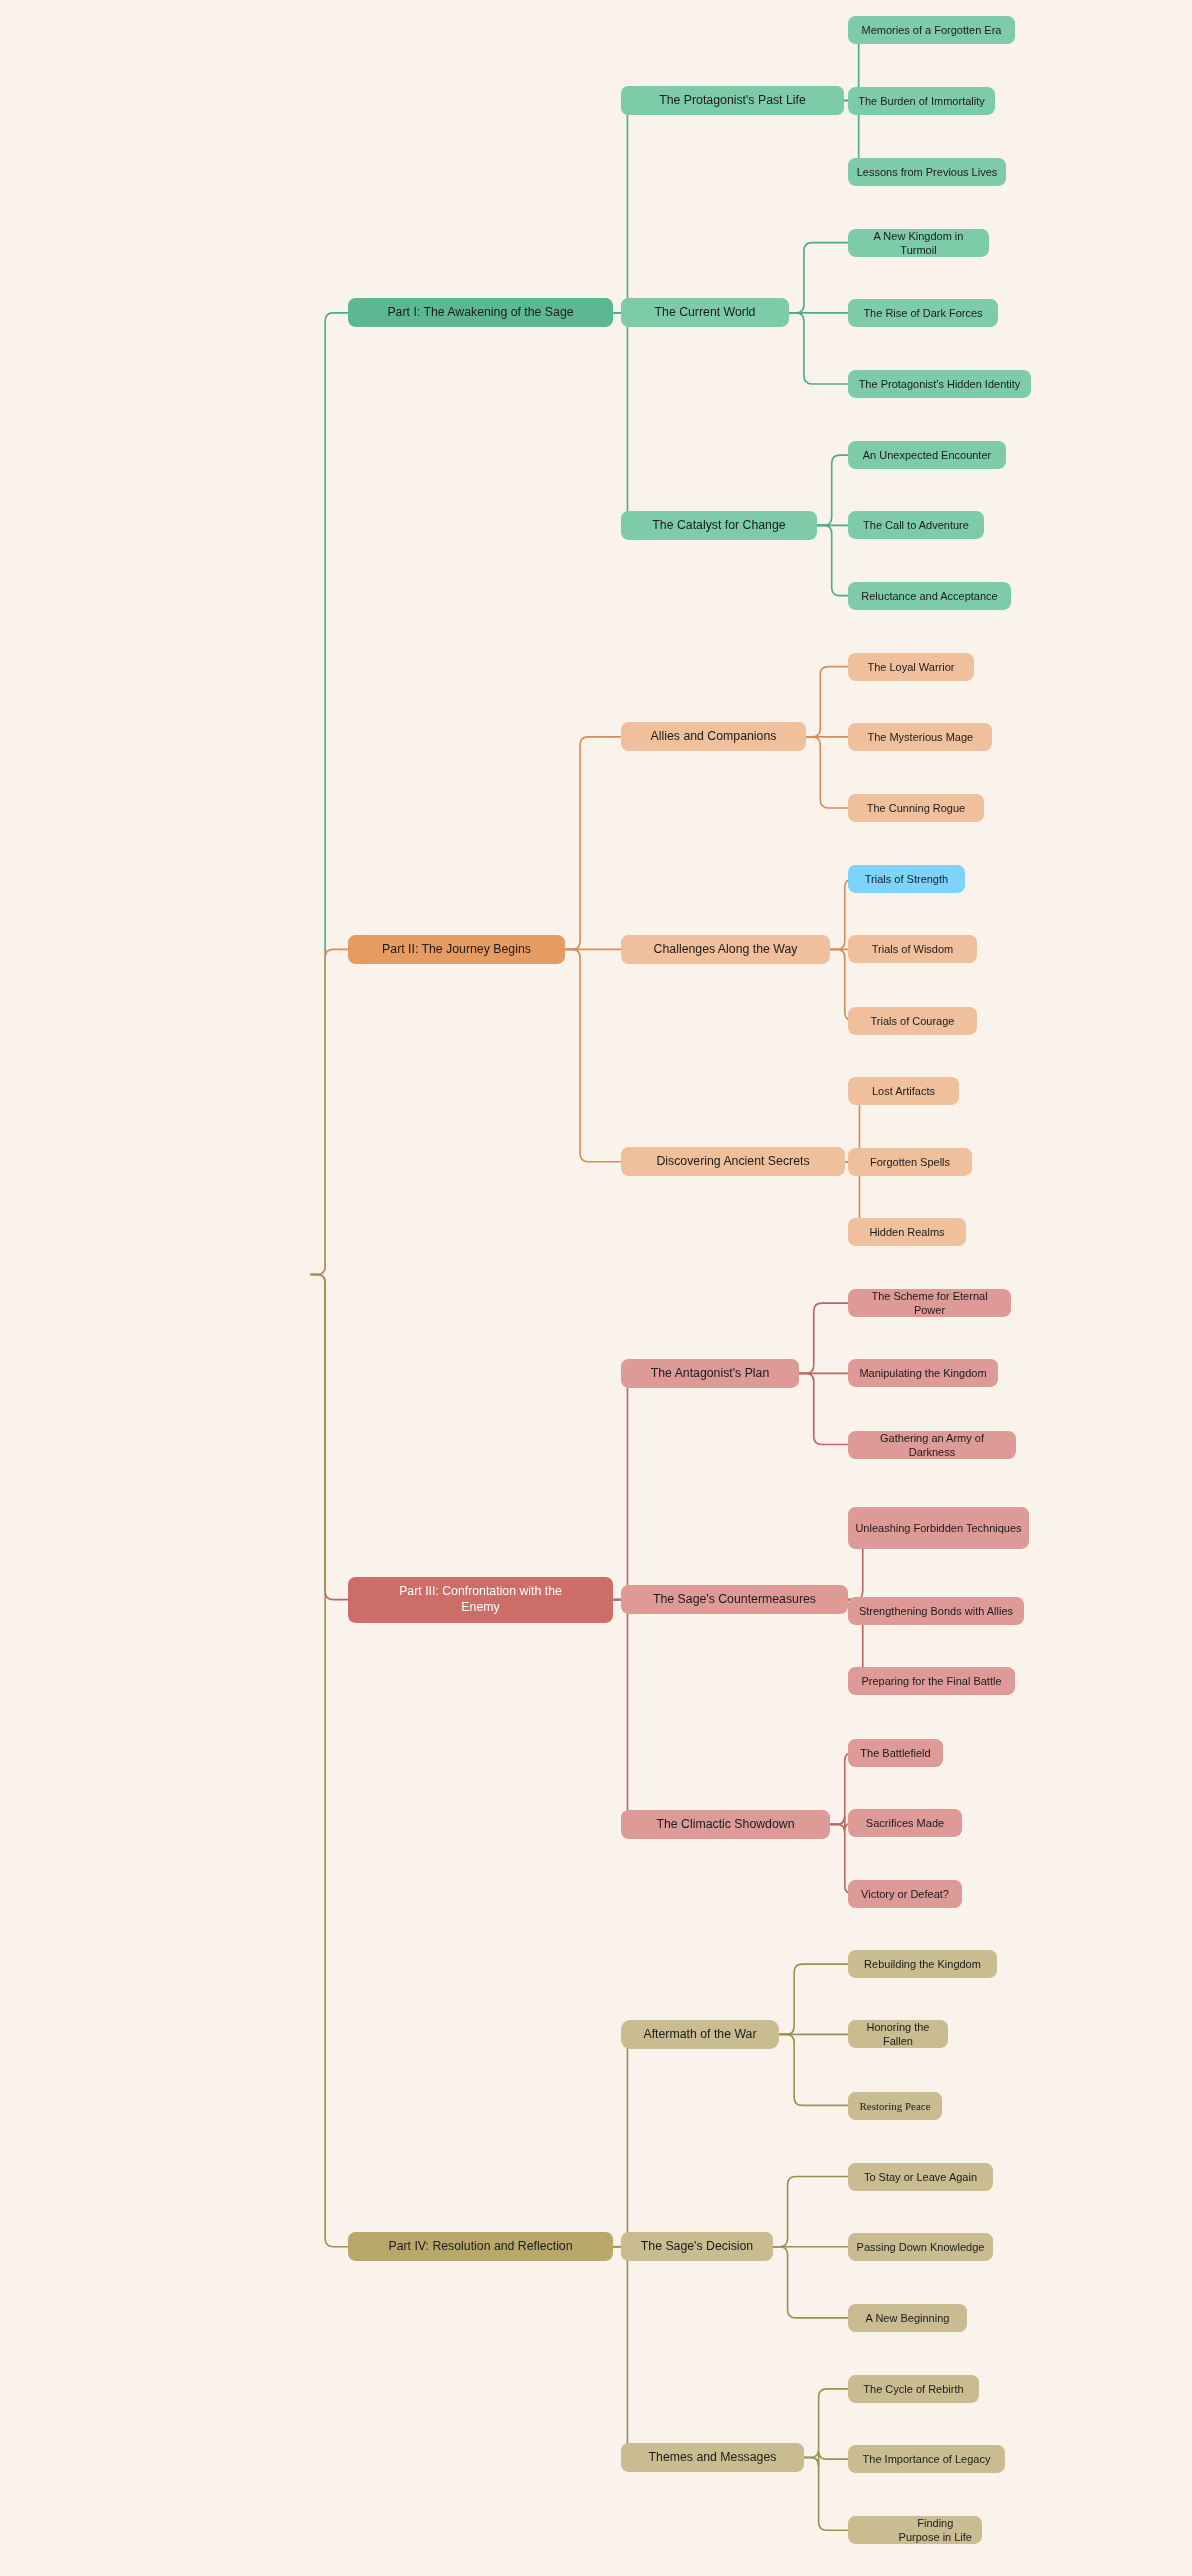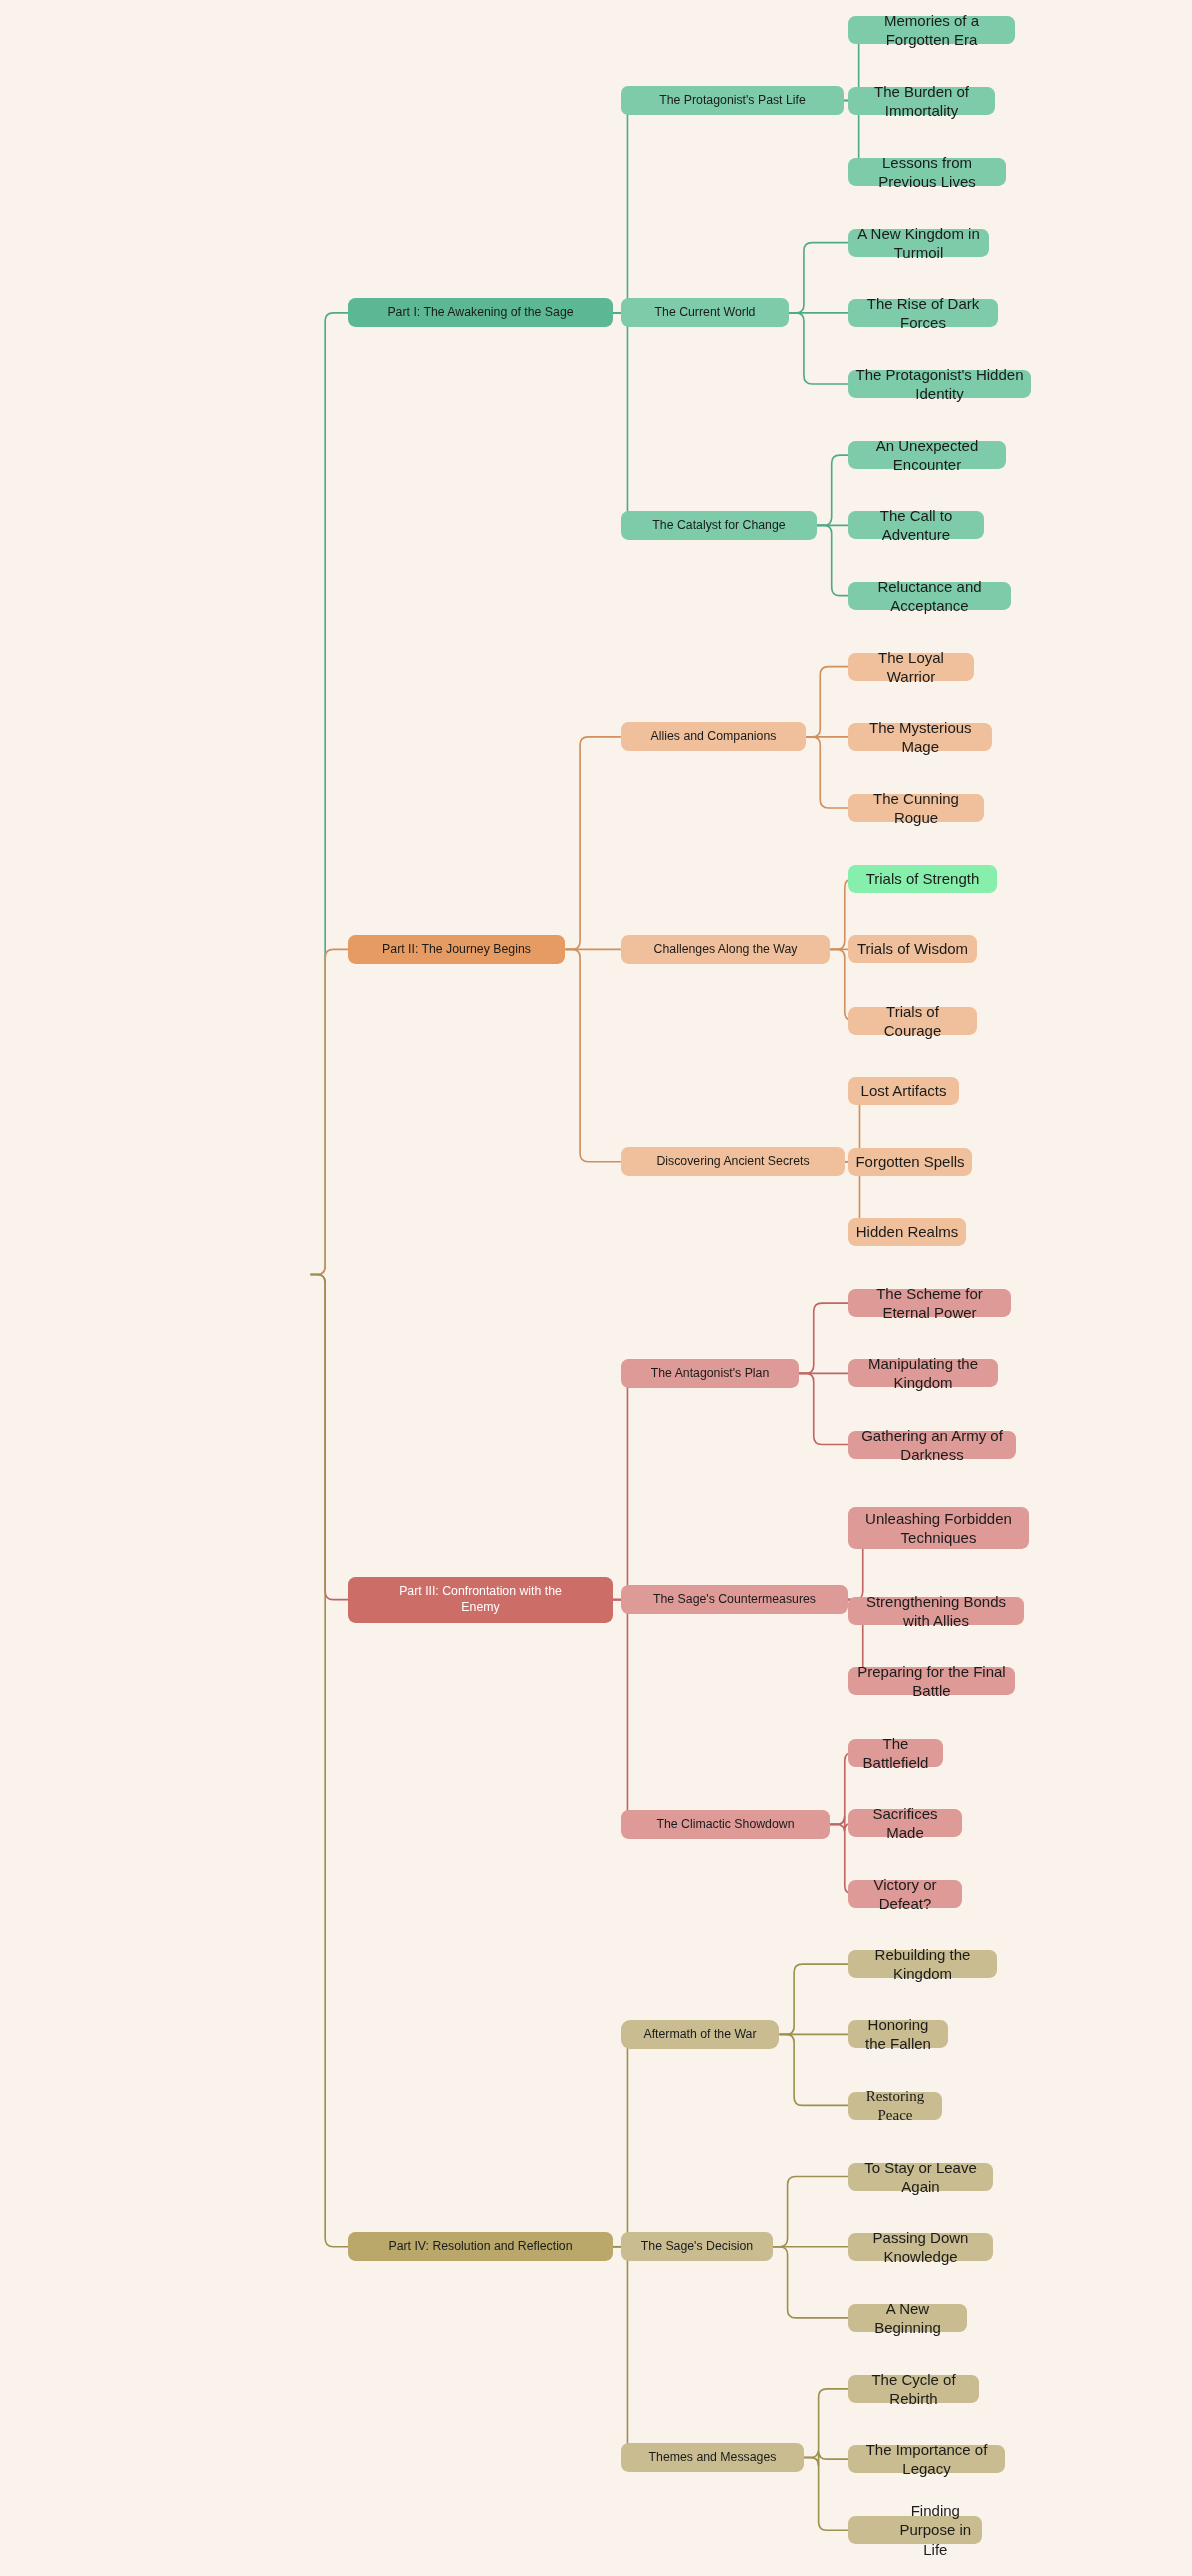--- a/index.html
+++ b/index.html
@@ -18,21 +18,21 @@
     text-align:center;
     border-radius:7.4px;
     color:#1b1b1b;
     line-height:1.28;
     padding:3.3px 7.4px;
     white-space:pre-line;
   }
   .node.root{font-size:12.3px;border-radius:9px;}
   .node.l1{font-size:12.3px;}
   .node.l2{font-size:12.3px;}
-  .node.l3{font-size:15px;}
+  .node.l3{font-size:11px;}
 </style>
 </head>
 <body>
 
 <div id="mindmap">
   <svg id="links" xmlns="http://www.w3.org/2000/svg" viewBox="0 0 1459 3153" width="1192" height="2576">
       <path d="M 380 1560 L 388 1560 Q 398 1560 398 1550 L 398 393 Q 398 383 408 383 L 426 383" fill="none" stroke="#4faa88" stroke-width="2"></path>
       <path d="M 750 383 L 758 383 Q 768 383 768 373 L 768 133 Q 768 123 778 123 L 760 123" fill="none" stroke="#4faa88" stroke-width="2"></path>
       <path d="M 1033 123 L 1041 123 Q 1051 123 1051 113 L 1051 47 Q 1051 37 1061 37 L 1038 37" fill="none" stroke="#4faa88" stroke-width="2"></path>
       <path d="M 1033 123 L 1038 123" fill="none" stroke="#4faa88" stroke-width="2"></path>
@@ -97,21 +97,21 @@
     <div class="node l2" style="left: 621px; top: 511px; width: 196px; height: 29px; background: rgb(126, 203, 170); color: rgb(27, 27, 27);"><span>The Catalyst for Change</span></div>
     <div class="node l3" style="left: 848px; top: 441px; width: 158px; height: 28px; background: rgb(126, 203, 170); color: rgb(27, 27, 27);"><span>An Unexpected Encounter</span></div>
     <div class="node l3" style="left: 848px; top: 511px; width: 136px; height: 28px; background: rgb(126, 203, 170); color: rgb(27, 27, 27);"><span>The Call to Adventure</span></div>
     <div class="node l3" style="left: 848px; top: 582px; width: 163px; height: 28px; background: rgb(126, 203, 170); color: rgb(27, 27, 27);"><span>Reluctance and Acceptance</span></div>
     <div class="node l1" style="left: 348px; top: 935px; width: 217px; height: 29px; background: rgb(229, 155, 98); color: rgb(27, 27, 27);"><span>Part II: The Journey Begins</span></div>
     <div class="node l2" style="left: 621px; top: 722px; width: 185px; height: 29px; background: rgb(239, 192, 155); color: rgb(27, 27, 27);"><span>Allies and Companions</span></div>
     <div class="node l3" style="left: 848px; top: 653px; width: 126px; height: 28px; background: rgb(239, 192, 155); color: rgb(27, 27, 27);"><span>The Loyal Warrior</span></div>
     <div class="node l3" style="left: 848px; top: 723px; width: 144px; height: 28px; background: rgb(239, 192, 155); color: rgb(27, 27, 27); padding-left: 8px;"><span>The Mysterious Mage</span></div>
     <div class="node l3" style="left: 848px; top: 794px; width: 136px; height: 28px; background: rgb(239, 192, 155); color: rgb(27, 27, 27);"><span>The Cunning Rogue</span></div>
     <div class="node l2" style="left: 621px; top: 935px; width: 209px; height: 29px; background: rgb(239, 192, 155); color: rgb(27, 27, 27);"><span>Challenges Along the Way</span></div>
-    <div class="node l3" style="left: 848px; top: 865px; width: 149px; height: 28px; background: #86efac; color: rgb(27, 27, 27);"><span>Trials of Strength</span></div>
+    <div class="node l3" style="left: 848px; top: 865px; width: 117px; height: 28px; background: #7dd3fc; color: rgb(27, 27, 27);"><span>Trials of Strength</span></div>
     <div class="node l3" style="left: 848px; top: 935px; width: 129px; height: 28px; background: rgb(239, 192, 155); color: rgb(27, 27, 27);"><span>Trials of Wisdom</span></div>
     <div class="node l3" style="left: 848px; top: 1007px; width: 129px; height: 28px; background: rgb(239, 192, 155); color: rgb(27, 27, 27);"><span>Trials of Courage</span></div>
     <div class="node l2" style="left: 621px; top: 1147px; width: 224px; height: 29px; background: rgb(239, 192, 155); color: rgb(27, 27, 27);"><span>Discovering Ancient Secrets</span></div>
     <div class="node l3" style="left: 848px; top: 1077px; width: 111px; height: 28px; background: rgb(239, 192, 155); color: rgb(27, 27, 27);"><span>Lost Artifacts</span></div>
     <div class="node l3" style="left: 848px; top: 1148px; width: 124px; height: 28px; background: rgb(239, 192, 155); color: rgb(27, 27, 27);"><span>Forgotten Spells</span></div>
     <div class="node l3" style="left: 848px; top: 1218px; width: 118px; height: 28px; background: rgb(239, 192, 155); color: rgb(27, 27, 27);"><span>Hidden Realms</span></div>
     <div class="node l1" style="left: 348px; top: 1577px; width: 265px; height: 46px; background: rgb(205, 109, 104); color: rgb(255, 255, 255);"><span>Part III: Confrontation with the
 Enemy</span></div>
     <div class="node l2" style="left: 621px; top: 1359px; width: 178px; height: 29px; background: rgb(221, 154, 151); color: rgb(27, 27, 27);"><span>The Antagonist's Plan</span></div>
     <div class="node l3" style="left: 848px; top: 1289px; width: 163px; height: 28px; background: rgb(221, 154, 151); color: rgb(27, 27, 27);"><span>The Scheme for Eternal Power</span></div>

